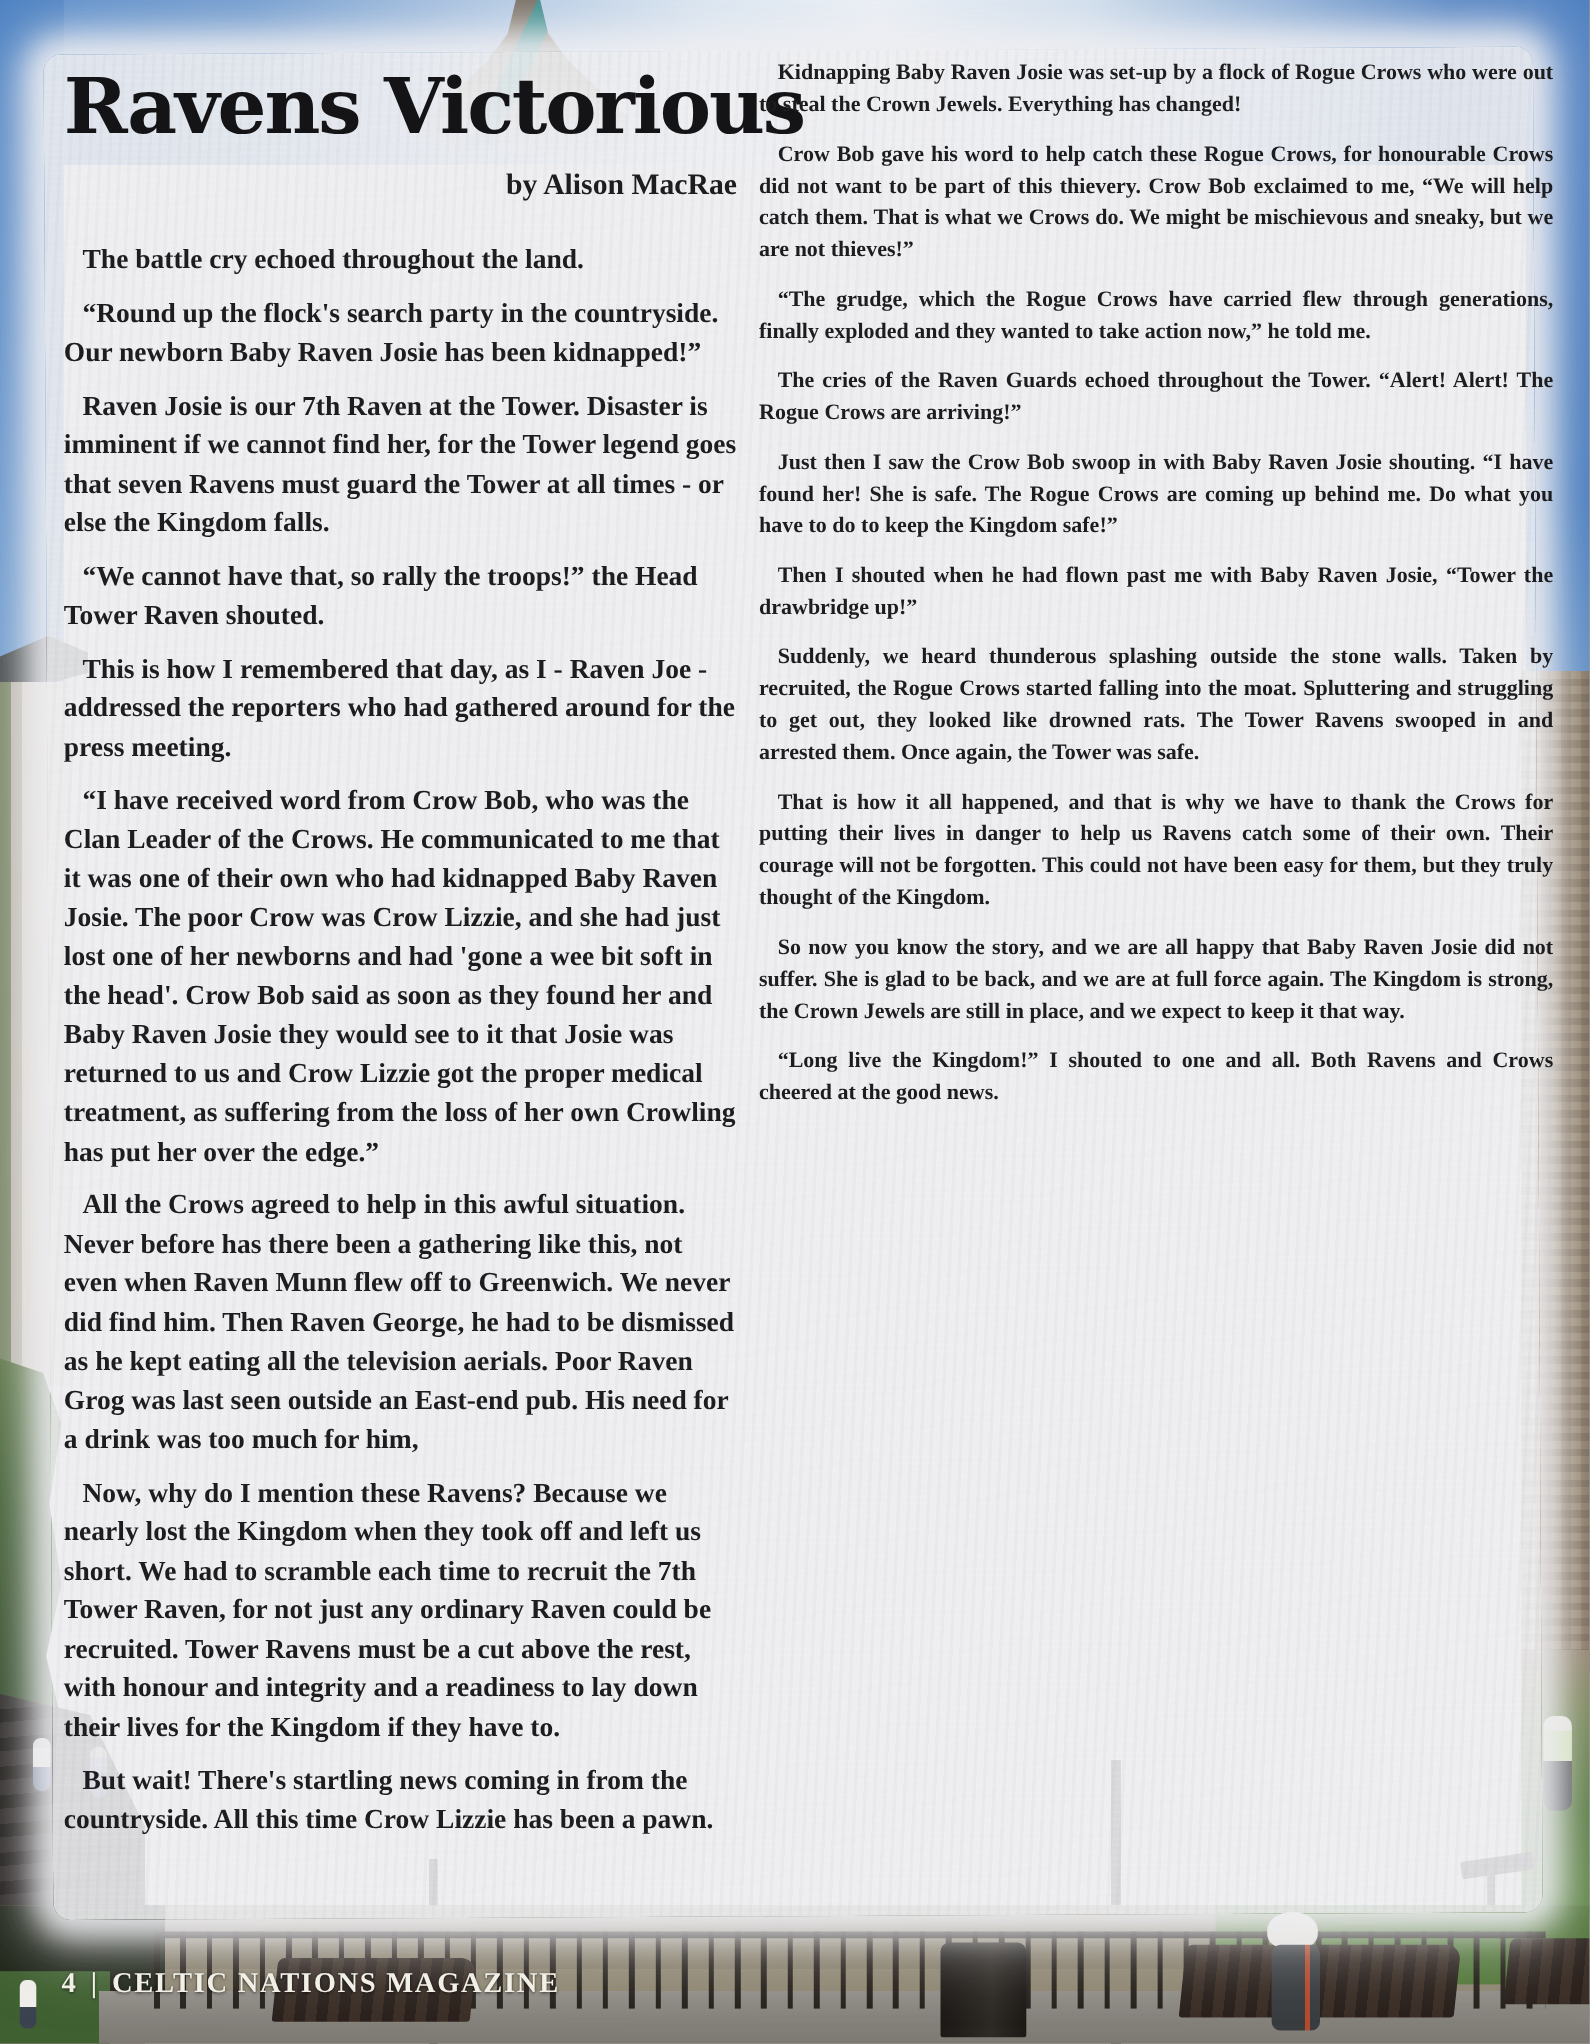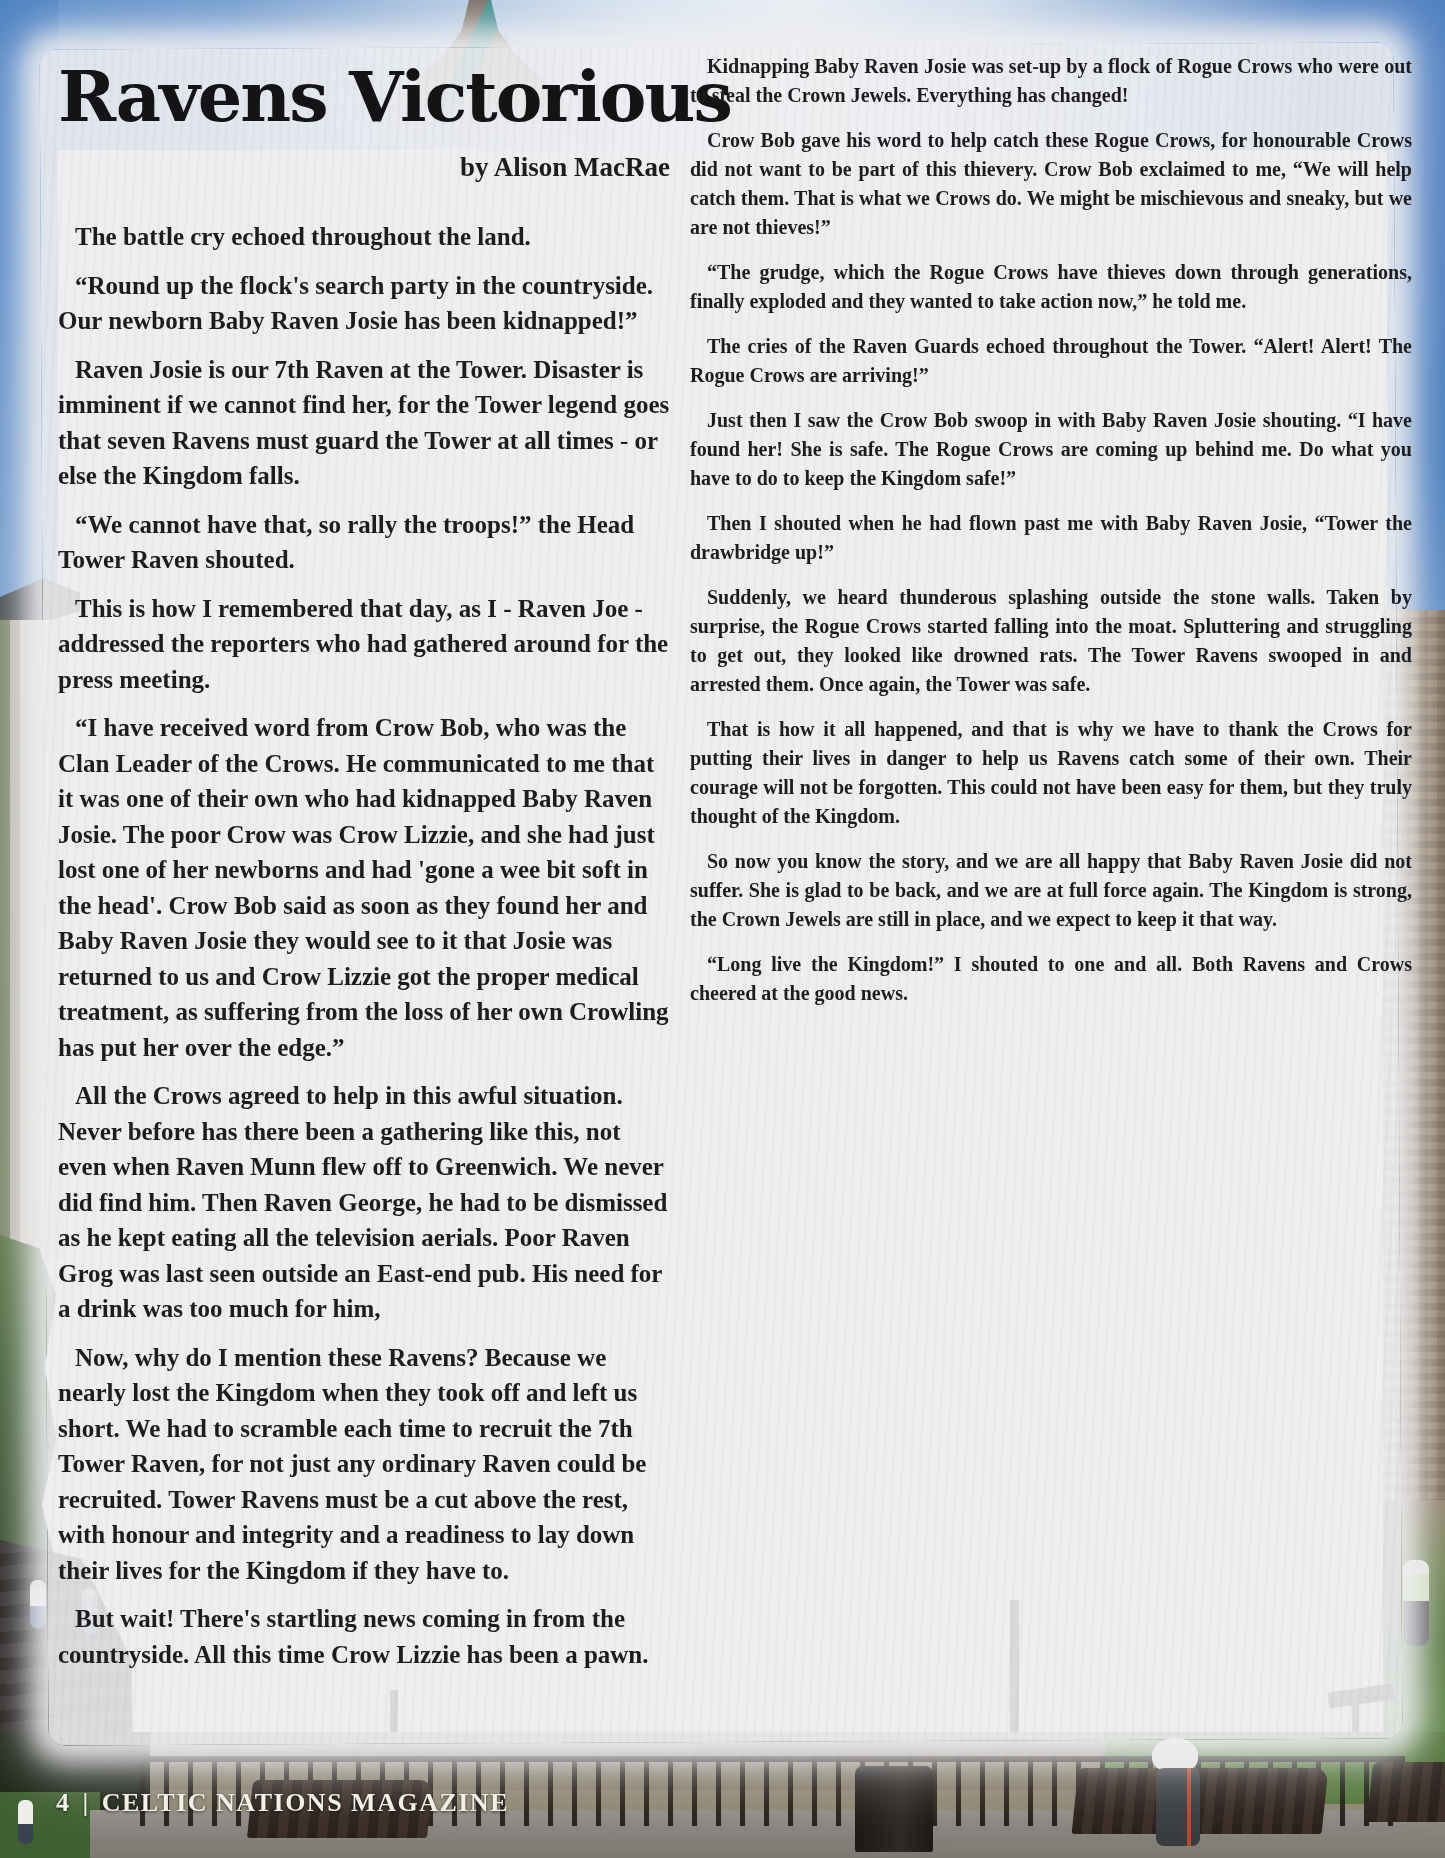--- a/index.html
+++ b/index.html
@@ -153,25 +153,25 @@
       <p class="body">“We cannot have that, so rally the troops!” the Head Tower Raven shouted.</p>
       <p class="body">This is how I remembered that day, as I - Raven Joe - addressed the reporters who had gathered around for the press meeting.</p>
       <p class="body">“I have received word from Crow Bob, who was the Clan Leader of the Crows. He communicated to me that it was one of their own who had kidnapped Baby Raven Josie. The poor Crow was Crow Lizzie, and she had just lost one of her newborns and had 'gone a wee bit soft in the head'. Crow Bob said as soon as they found her and Baby Raven Josie they would see to it that Josie was returned to us and Crow Lizzie got the proper medical treatment, as suffering from the loss of her own Crowling has put her over the edge.”</p>
       <p class="body">All the Crows agreed to help in this awful situation. Never before has there been a gathering like this, not even when Raven Munn flew off to Greenwich. We never did find him. Then Raven George, he had to be dismissed as he kept eating all the television aerials. Poor Raven Grog was last seen outside an East-end pub. His need for a drink was too much for him,</p>
       <p class="body">Now, why do I mention these Ravens? Because we nearly lost the Kingdom when they took off and left us short. We had to scramble each time to recruit the 7th Tower Raven, for not just any ordinary Raven could be recruited. Tower Ravens must be a cut above the rest, with honour and integrity and a readiness to lay down their lives for the Kingdom if they have to.</p>
       <p class="body">But wait! There's startling news coming in from the countryside. All this time Crow Lizzie has been a pawn.</p>
     </div>
     <div class="col col-right">
       <p class="body">Kidnapping Baby Raven Josie was set-up by a flock of Rogue Crows who were out to steal the Crown Jewels. Everything has changed!</p>
       <p class="body">Crow Bob gave his word to help catch these Rogue Crows, for honourable Crows did not want to be part of this thievery. Crow Bob exclaimed to me, “We will help catch them. That is what we Crows do. We might be mischievous and sneaky, but we are not thieves!”</p>
-      <p class="body">“The grudge, which the Rogue Crows have thieves down through generations, finally exploded and they wanted to take action now,” he told me.</p>
+      <p class="body">“The grudge, which the Rogue Crows have carried flew through generations, finally exploded and they wanted to take action now,” he told me.</p>
       <p class="body">The cries of the Raven Guards echoed throughout the Tower. “Alert! Alert! The Rogue Crows are arriving!”</p>
       <p class="body">Just then I saw the Crow Bob swoop in with Baby Raven Josie shouting. “I have found her! She is safe. The Rogue Crows are coming up behind me. Do what you have to do to keep the Kingdom safe!”</p>
       <p class="body">Then I shouted when he had flown past me with Baby Raven Josie, “Tower the drawbridge up!”</p>
-      <p class="body">Suddenly, we heard thunderous splashing outside the stone walls. Taken by surprise, the Rogue Crows started falling into the moat. Spluttering and struggling to get out, they looked like drowned rats. The Tower Ravens swooped in and arrested them. Once again, the Tower was safe.</p>
+      <p class="body">Suddenly, we heard thunderous splashing outside the stone walls. Taken by recruited, the Rogue Crows started falling into the moat. Spluttering and struggling to get out, they looked like drowned rats. The Tower Ravens swooped in and arrested them. Once again, the Tower was safe.</p>
       <p class="body">That is how it all happened, and that is why we have to thank the Crows for putting their lives in danger to help us Ravens catch some of their own. Their courage will not be forgotten. This could not have been easy for them, but they truly thought of the Kingdom.</p>
       <p class="body">So now you know the story, and we are all happy that Baby Raven Josie did not suffer. She is glad to be back, and we are at full force again. The Kingdom is strong, the Crown Jewels are still in place, and we expect to keep it that way.</p>
       <p class="body">“Long live the Kingdom!” I shouted to one and all. Both Ravens and Crows cheered at the good news.</p>
     </div>
   </div>
 
   <div class="footer">
     <span>4</span><span class="sep">|</span><span>CELTIC NATIONS MAGAZINE</span>
   </div>
 

